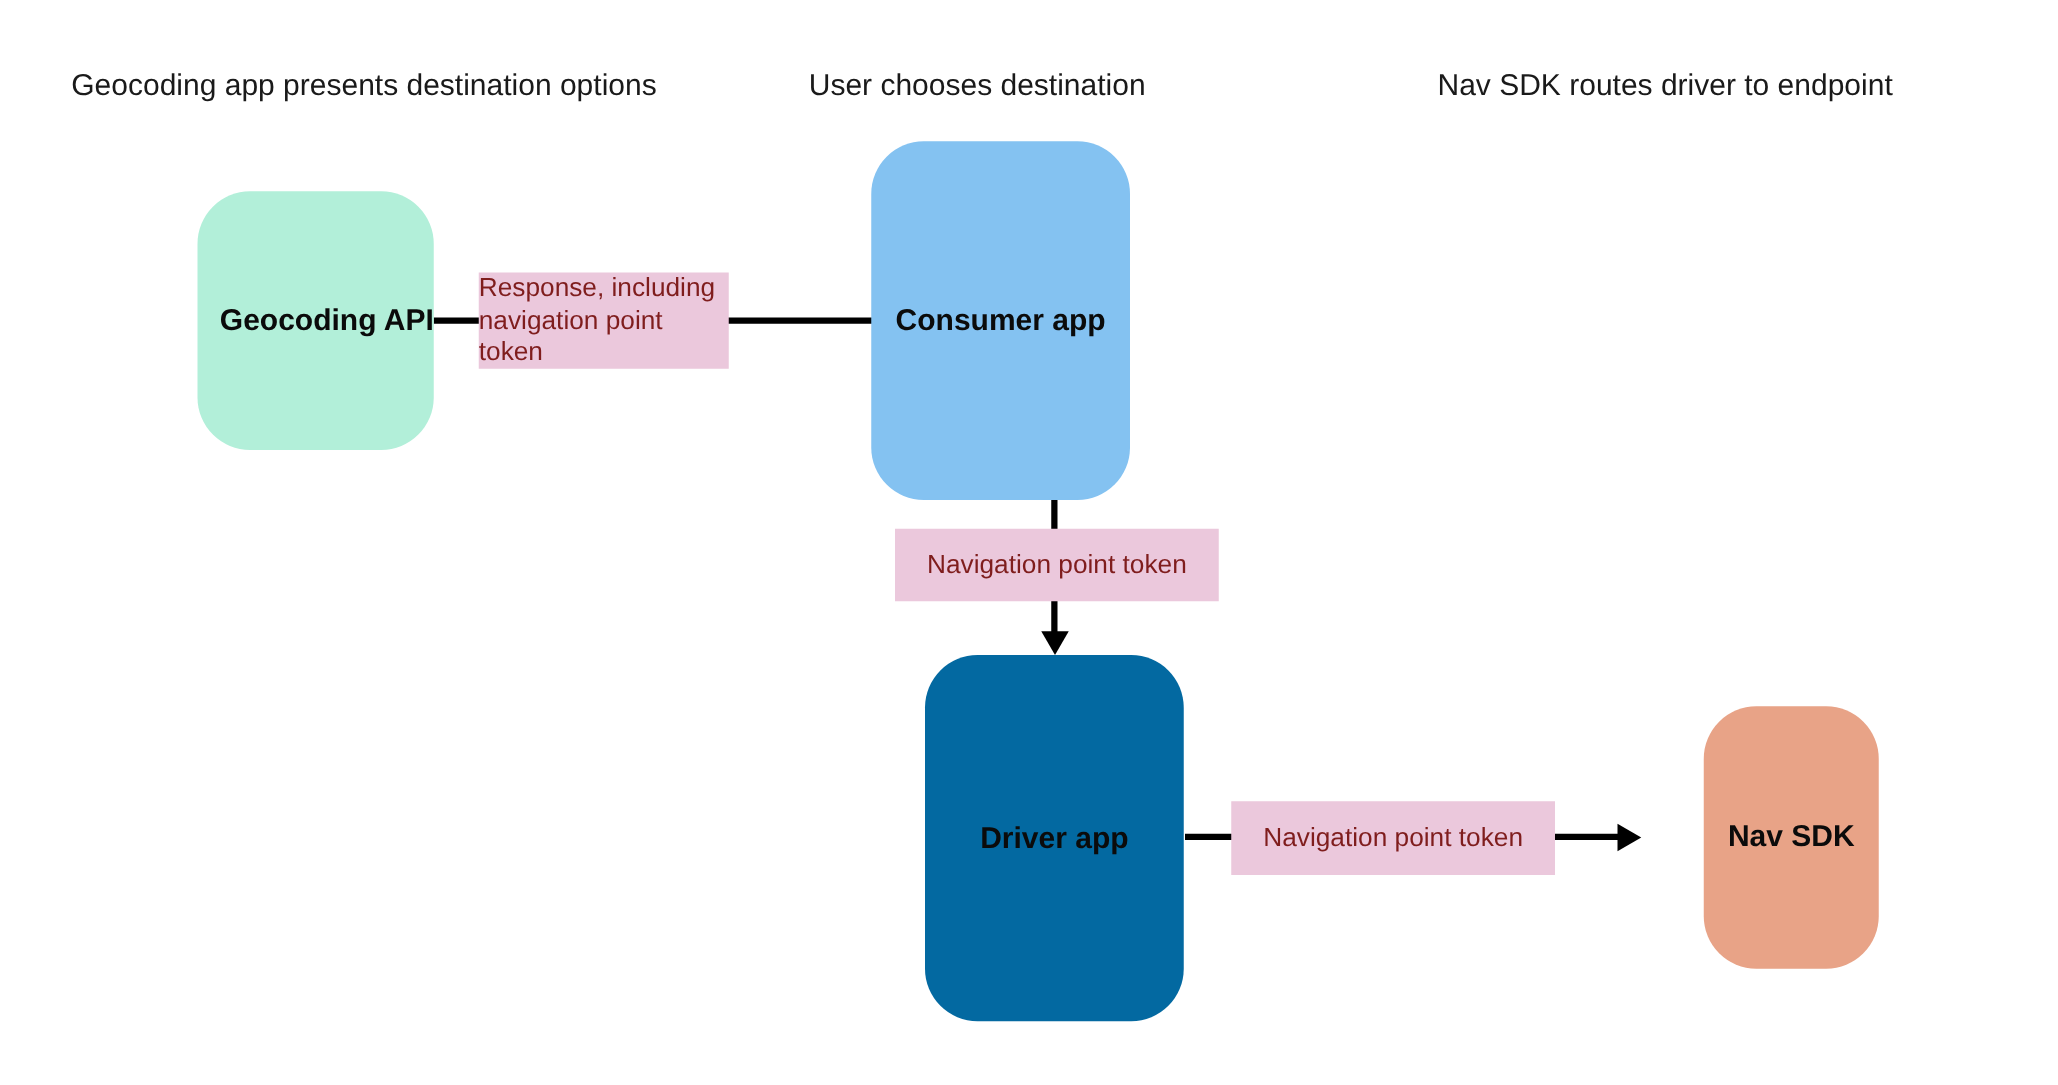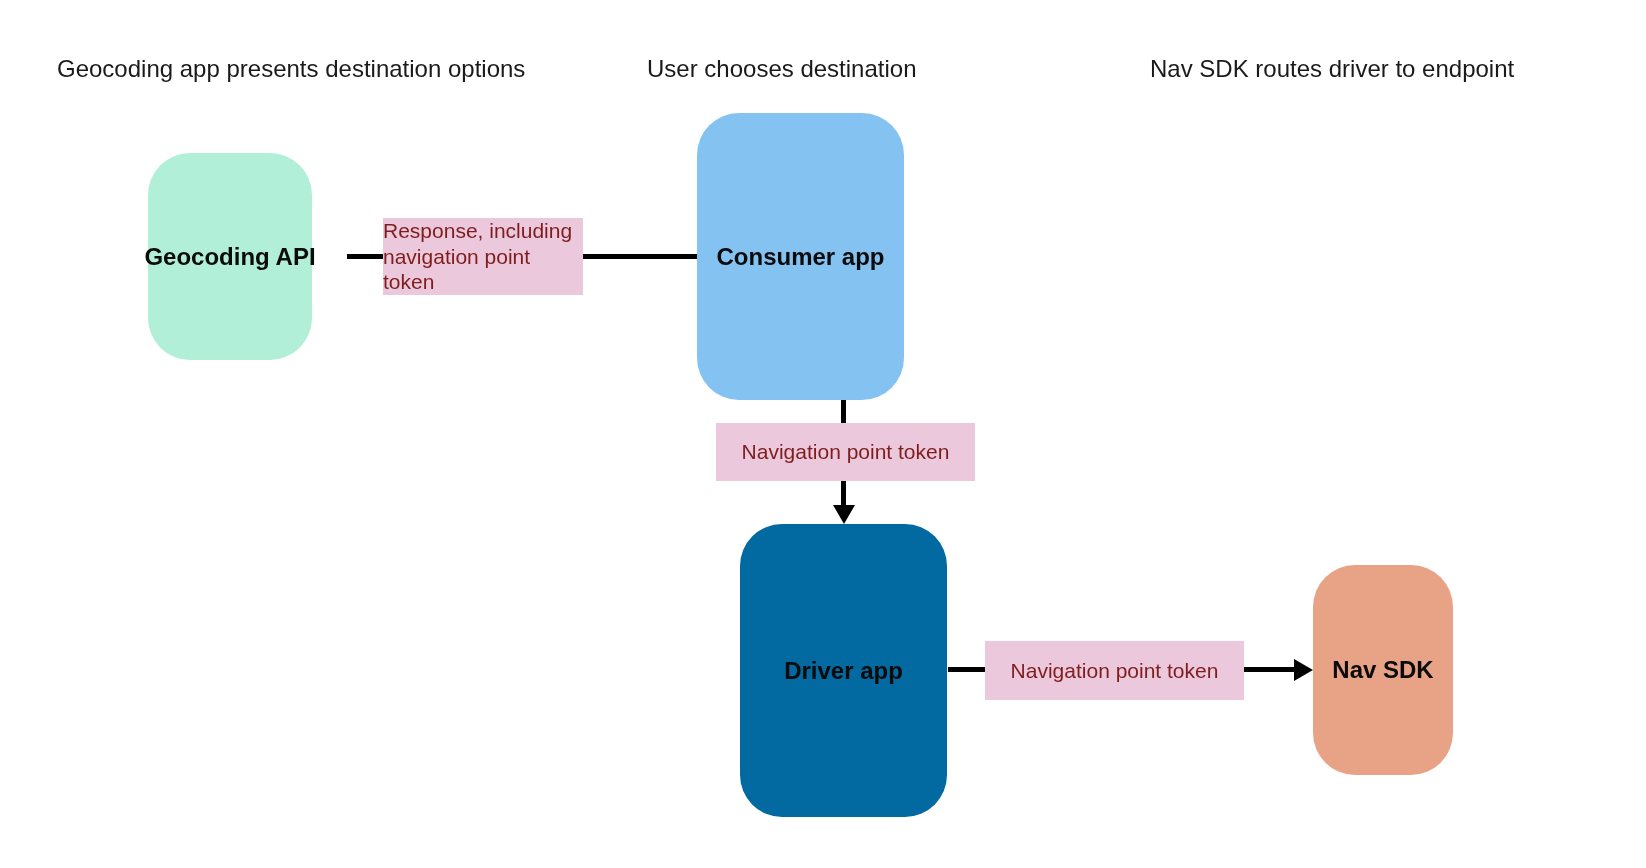--- a/index.html
+++ b/index.html
@@ -35,24 +35,24 @@
     align-items: center;
     justify-content: center;
     text-align: center;
   }
   .node .node-label {
     font-size: 24px;
     font-weight: 700;
     color: #0b0b0b;
     white-space: nowrap;
   }
-  .node.geocoding { left: 148px; top: 153px; width: 164px; height: 207px; background: #b2efd9; }
+  .node.geocoding { left: 158px; top: 153px; width: 189px; height: 207px; background: #b2efd9; justify-content: flex-end; }
   .node.consumer  { left: 697px; top: 113px; width: 207px; height: 287px; background: #84c2f1; }
   .node.driver    { left: 740px; top: 524px; width: 207px; height: 293px; background: #0369a1; }
-  .node.navsdk    { left: 1313px; top: 565px; width: 140px; height: 210px; background: #e8a387; }
+  .node.navsdk    { left: 1363px; top: 565px; width: 140px; height: 210px; background: #e8a387; }
 
   
   .arrow-line {
     position: absolute;
     background: #000000;
   }
   .line-1 { left: 347px; top: 254px; width: 377px; height: 5px; }
   .line-2 { left: 841px; top: 400px; width: 5px; height: 108px; }
   .line-3 { left: 948px; top: 667px; width: 349px; height: 5px; }
 

